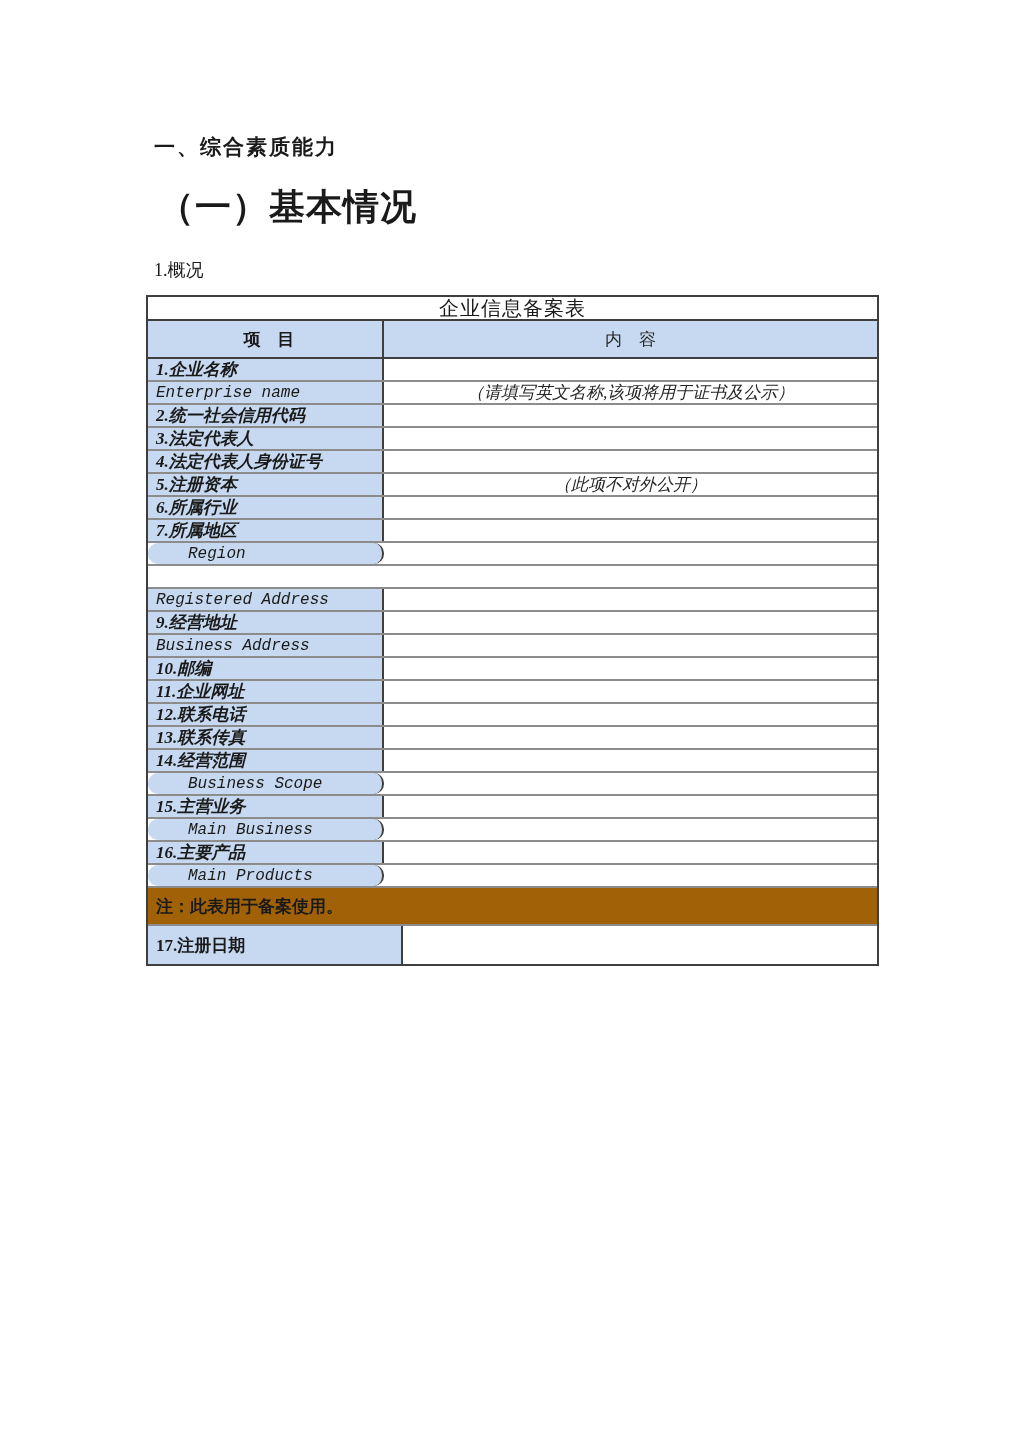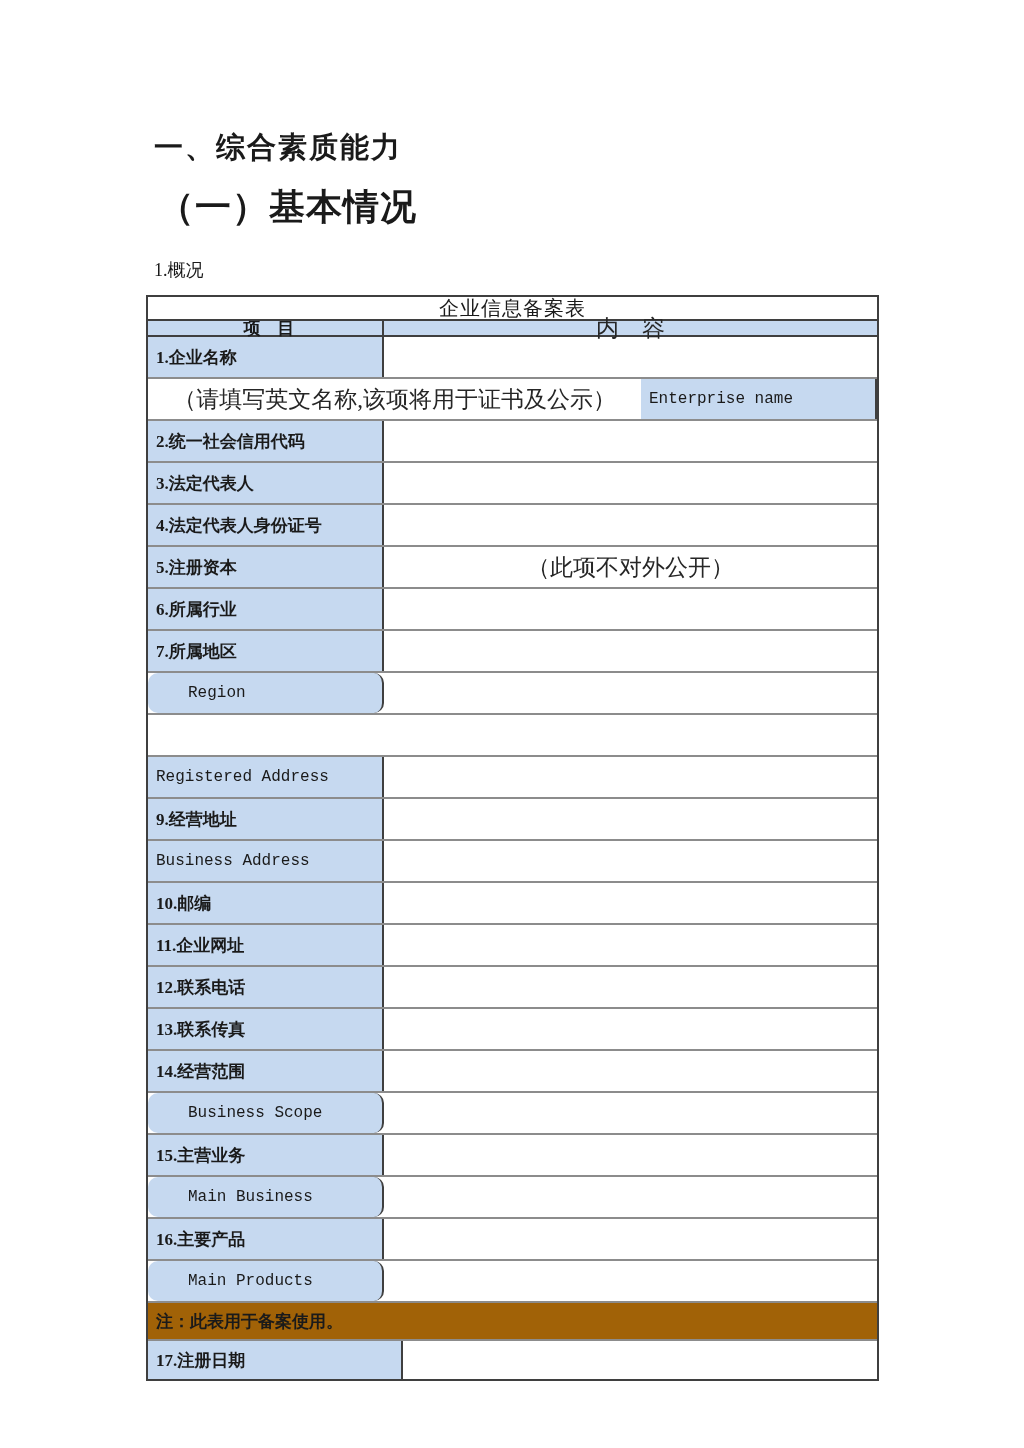--- a/index.html
+++ b/index.html
@@ -7,21 +7,21 @@
     position:relative;
     width:1024px;height:1448px;
     background:#ffffff;
     font-family:"Liberation Serif","DejaVu Serif",serif;
     color:var(--text_primary,#1a1a1a);
     overflow:hidden;
   }
   .doc{position:absolute;left:146px;top:130px;width:733px;}
   .h1{
     font-family:"Liberation Sans","DejaVu Sans",sans-serif;
-    font-weight:bold;font-size:29px;line-height:34px;
+    font-weight:bold;font-size:21px;line-height:34px;
     margin:0 0 0 8px;letter-spacing:2px;
   }
   .h2{
     font-family:Liberation Mono, monospace;
     font-weight:bold;font-size:36px;line-height:36px;
     margin:28px 0 0 12px;letter-spacing:1px;
   }
   .sec{font-size:18px;line-height:24px;margin:30px 0 13px 8px;font-weight:500;}
 
   .tbl{
@@ -31,37 +31,37 @@
   }
   .row{display:flex;align-items:stretch;box-sizing:border-box;}
   .cell{display:flex;align-items:center;box-sizing:border-box;min-width:0;}
 
   .title-row{
     height:24px;justify-content:center;align-items:center;
     font-size:20px;font-weight:normal;letter-spacing:1px;
     border-bottom:2px solid var(--border_dark,#3f3f3f);
   }
   .header-row{
-    height:16px;
+    height:38px;
     background:var(--accent_fill,#c6d9f0);
     border-bottom:2px solid var(--border_dark,#3f3f3f);
   }
   .header-row .cell{font-weight:bold;font-size:18px;justify-content:center;}
   .header-row .label{padding-left:0;}
 
   .cell.label{
     width:236px;flex:none;
     background:var(--accent_fill,#c6d9f0);
     border-right:2px solid var(--border_dark,#3f3f3f);
     padding-left:8px;
     font-size:17px;font-weight:600;
   }
-  .cell.content{flex:1;justify-content:center;text-align:center;font-size:23px;font-weight:400;color:#262626;}
-
-  .data-row{height:42px;border-bottom:2px solid var(--border_mid,#8c8c8c);}
+  .cell.content{flex:1;justify-content:center;text-align:center;font-size:17px;font-weight:400;color:#262626;}
+
+  .data-row{height:23px;border-bottom:2px solid var(--border_mid,#8c8c8c);font-style:italic;}
   .label.en{
     font-family:"Liberation Mono","DejaVu Sans Mono",monospace;
     font-weight:400;font-size:16px;
   }
   .label.indent{padding-left:40px;border-radius:10px;}
 
   .note-row{
     height:38px;align-items:center;
     border-bottom:2px solid var(--border_mid,#8c8c8c);
     padding-left:8px;font-size:17px;font-weight:600;
@@ -90,22 +90,22 @@
         <div class="cell label">项　目</div>
         <div class="cell content">内　容</div>
       </div>
 
       <div id="rows-container">
           <div class="row data-row">
     <div class="cell label">1.企业名称</div>
     <div class="cell content"></div>
   </div>
           <div class="row data-row">
+    <div class="cell label en">Enterprise name</div>
     <div class="cell content">（请填写英文名称,该项将用于证书及公示）</div>
-    <div class="cell label en">Enterprise name</div>
   </div>
           <div class="row data-row">
     <div class="cell label">2.统一社会信用代码</div>
     <div class="cell content"></div>
   </div>
           <div class="row data-row">
     <div class="cell label">3.法定代表人</div>
     <div class="cell content"></div>
   </div>
           <div class="row data-row">

